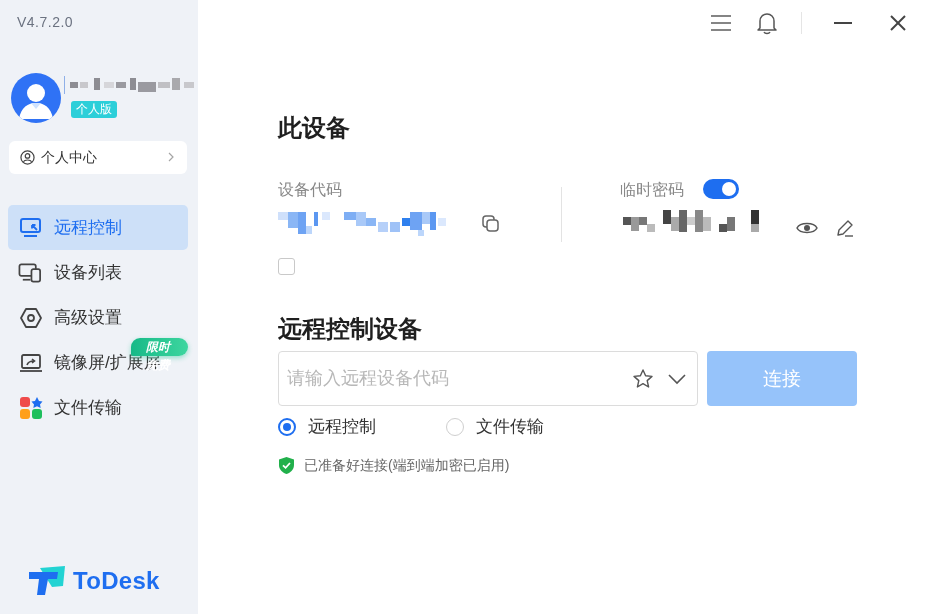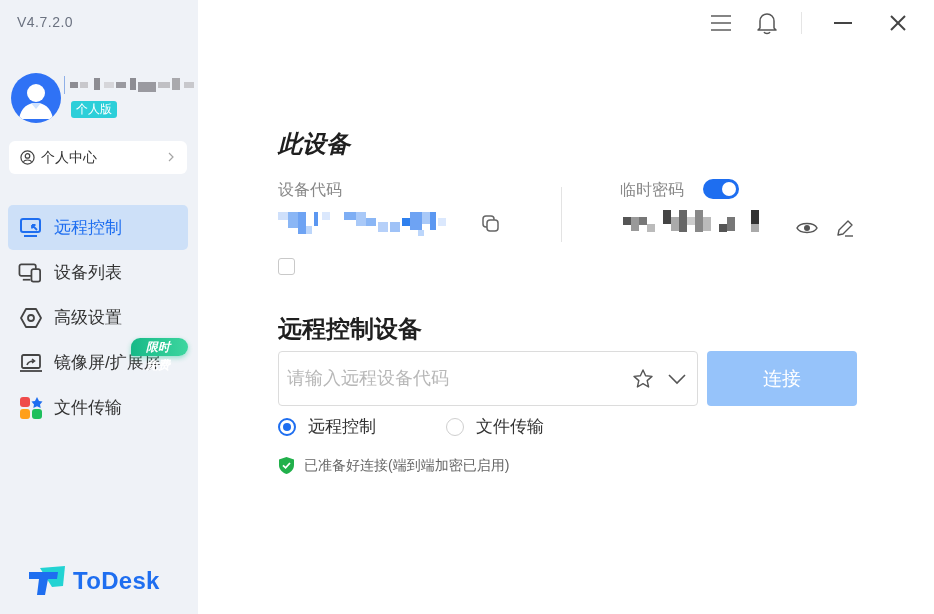--- a/index.html
+++ b/index.html
@@ -178,21 +178,21 @@
       <line x1="1" y1="2" x2="19" y2="2" stroke="#444" stroke-width="2"></line>
     </svg>
   </div>
   <div class="topbar-icon" style="left:885px;">
     <svg width="18" height="18" viewBox="0 0 18 18">
       <line x1="2" y1="2" x2="16" y2="16" stroke="#444" stroke-width="2"></line>
       <line x1="16" y1="2" x2="2" y2="16" stroke="#444" stroke-width="2"></line>
     </svg>
   </div>
 
-  <div class="h1" style="top:128px;font-style:italic;">此设备</div>
+  <div class="h1" style="top:112px;">此设备</div>
 
   <div class="field-label" style="left:278px; top:180px;">设备代码</div>
   <div class="masked" style="left:278px; top:208px; width:186px;">
     <span style="left:0;top:4px;width:10px;height:8px;background:#cfe0fb;"></span>
     <span style="left:10px;top:4px;width:10px;height:16px;background:#8ab6f5;"></span>
     <span style="left:20px;top:4px;width:8px;height:22px;background:#6ea3f3;"></span>
     <span style="left:28px;top:18px;width:6px;height:8px;background:#bcd6fb;"></span>
     <span style="left:36px;top:4px;width:4px;height:14px;background:#5b97f1;"></span>
     <span style="left:44px;top:4px;width:8px;height:8px;background:#dbe8fd;"></span>
     <span style="left:66px;top:4px;width:12px;height:8px;background:#7eaef4;"></span>

